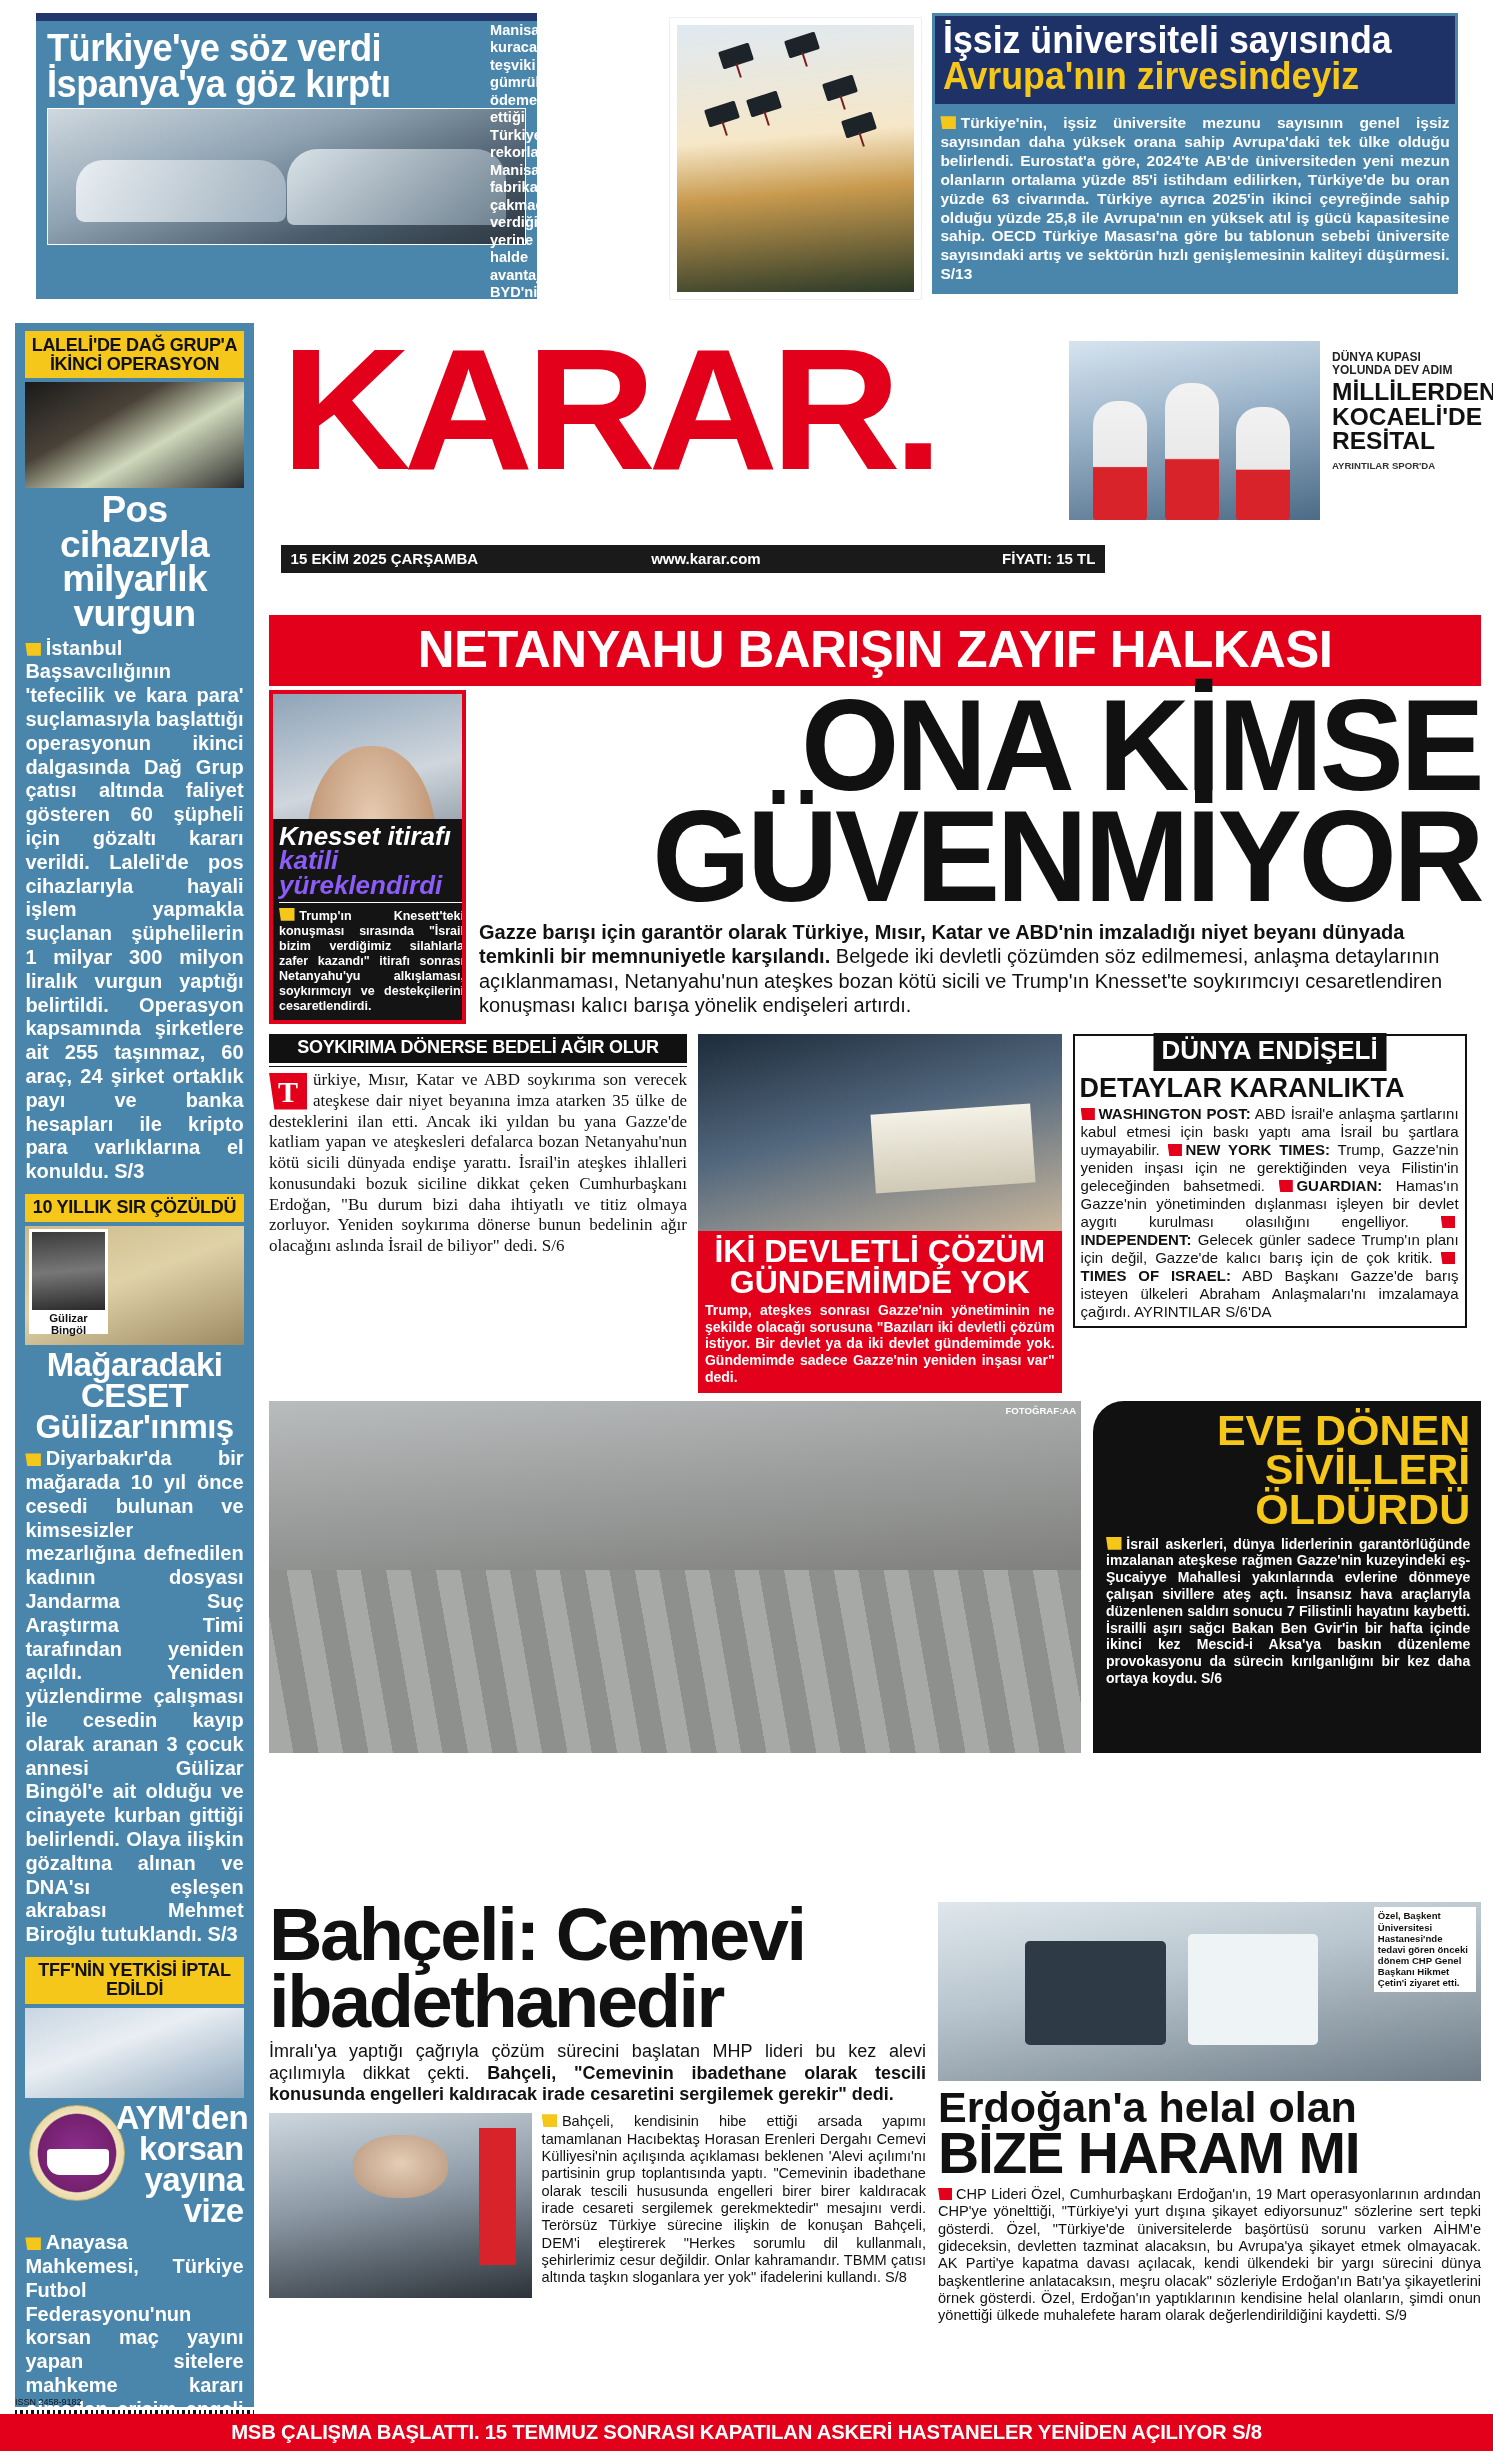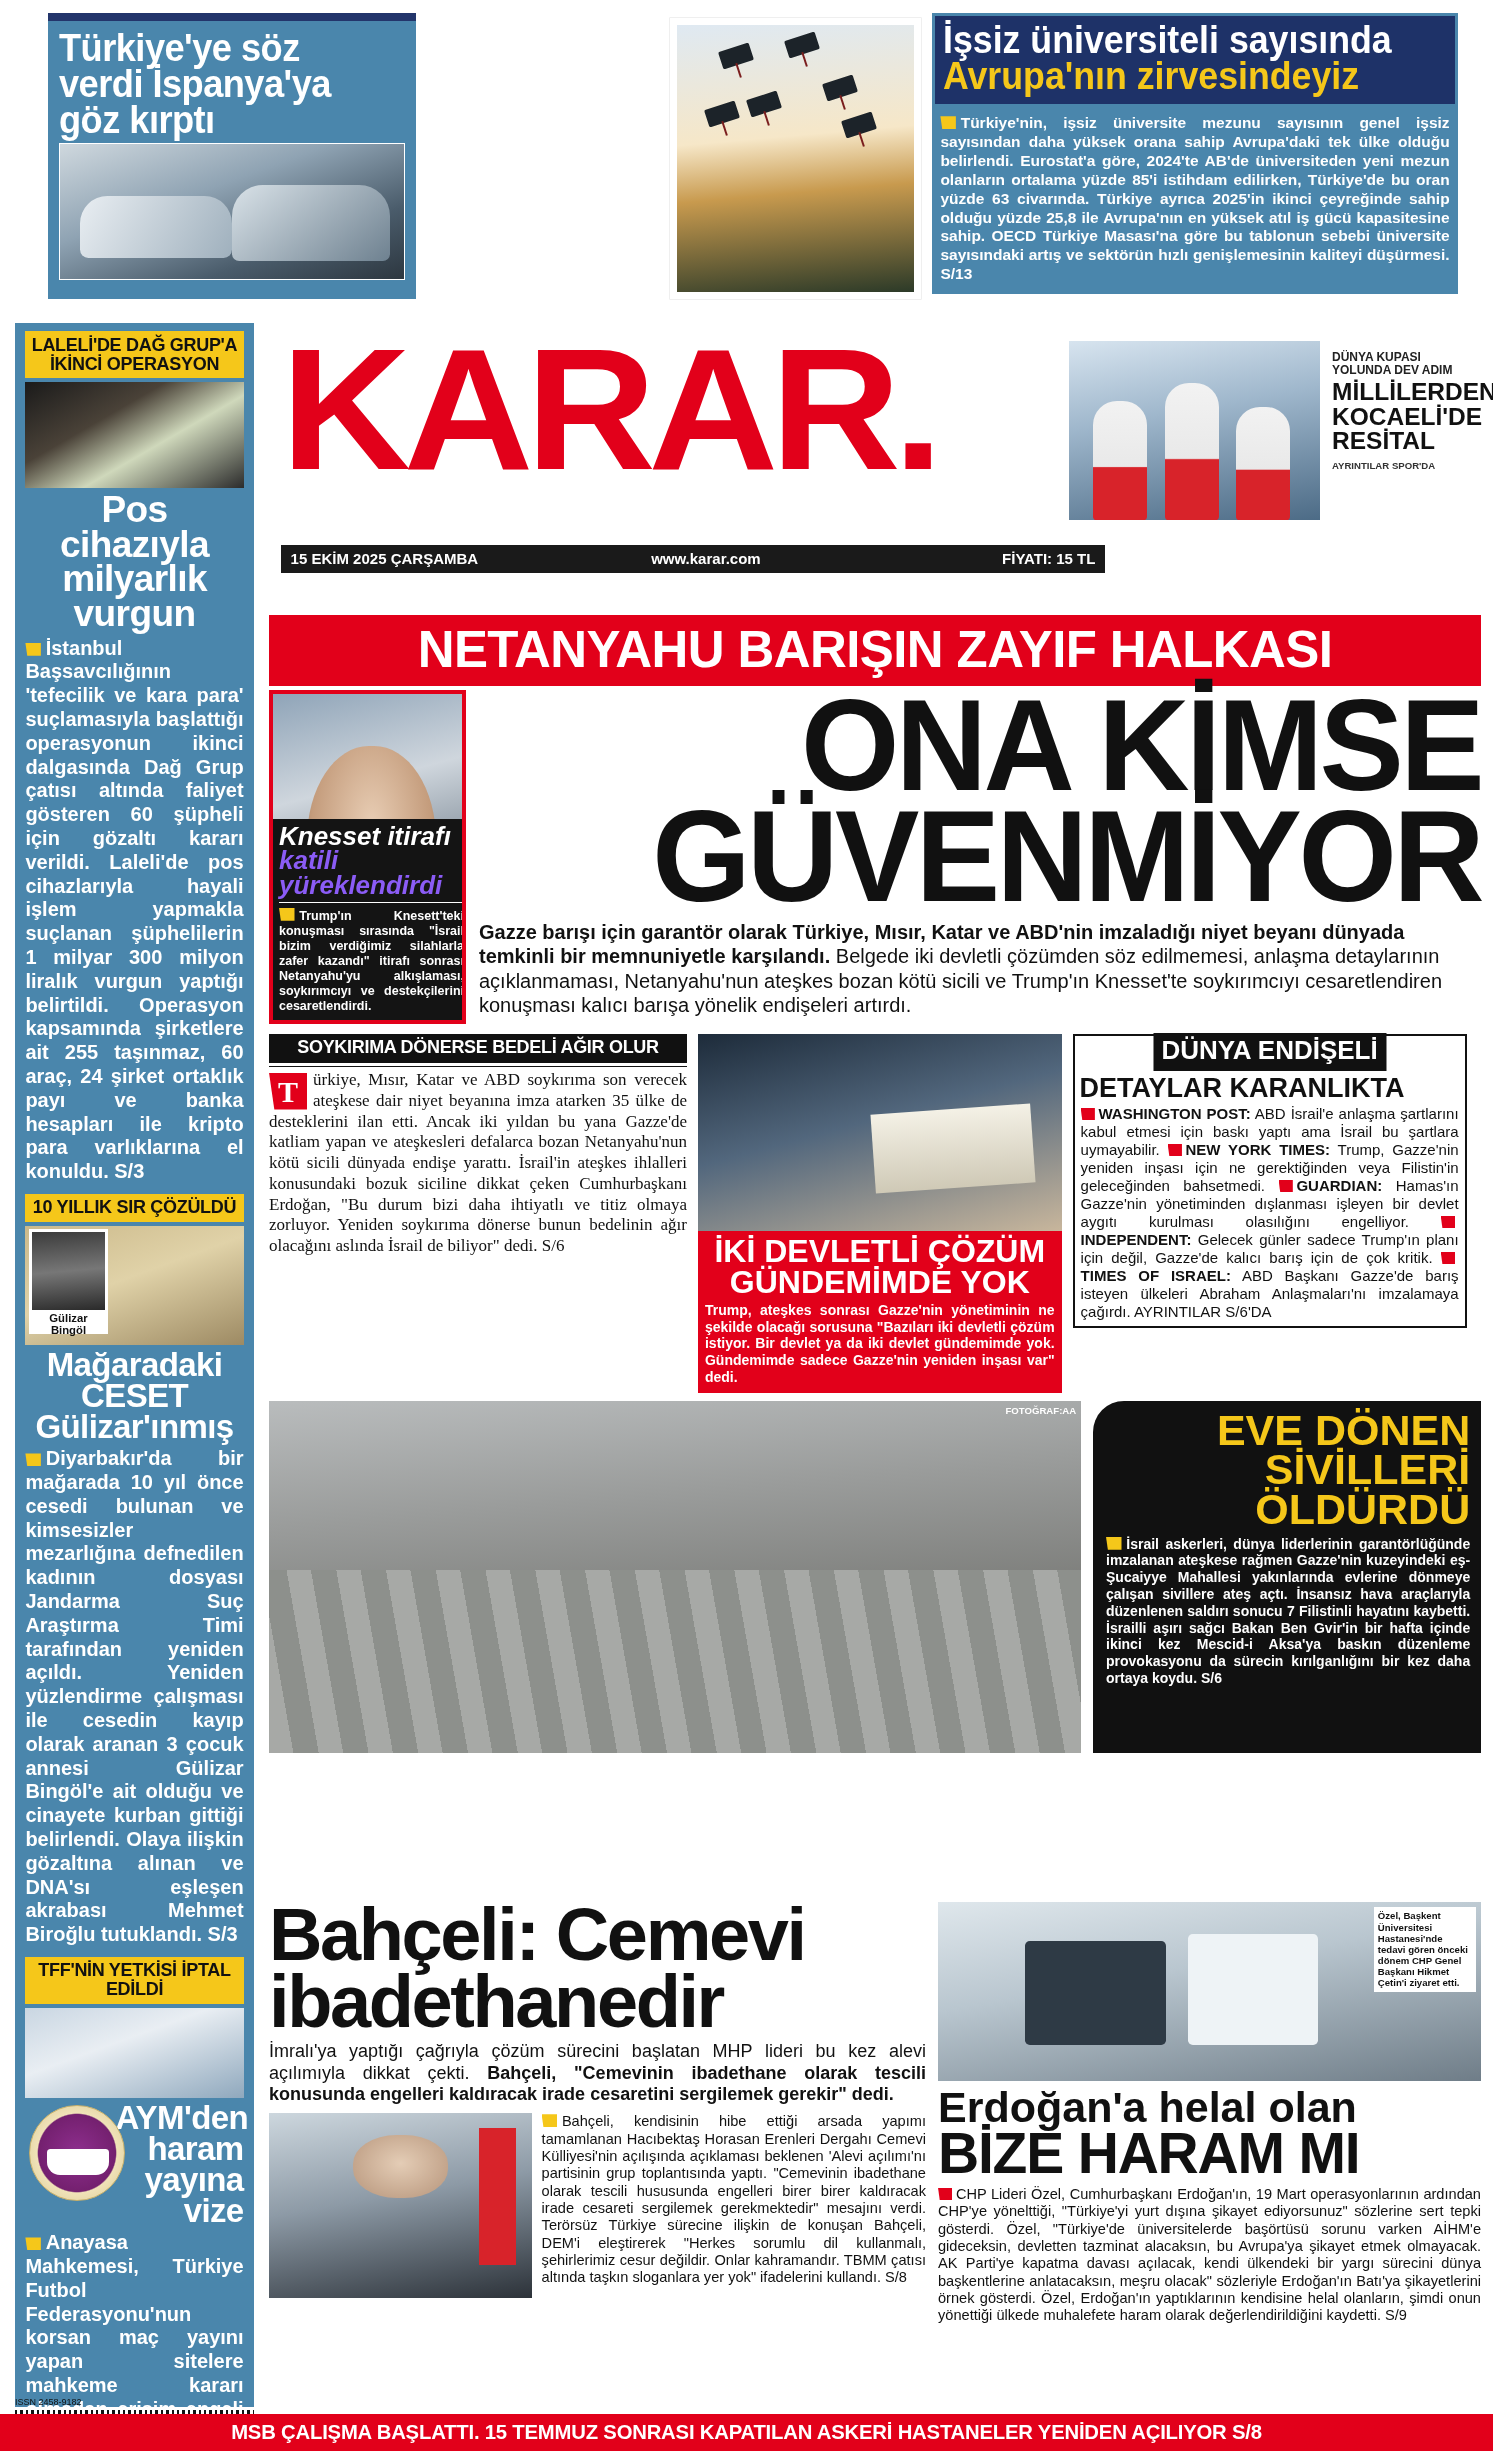--- a/index.html
+++ b/index.html
@@ -21,21 +21,21 @@
   .red-sq {
     display:inline-block; width:14.3px; height:12.5px; background:#e2001a;
     margin-right:3.6px; vertical-align:-1.2px;
     clip-path: polygon(0 0,100% 0,100% 100%,12% 100%);
   }
   .just { text-align:justify; text-justify:inter-word; }
 
   
   #topband { left:0; top:0; width:1493px; height:323px; background:#fff; }
 
-  .tl-panel { left:48px; top:13px; width:368px; height:287px; }
+  .tl-panel { left:36px; top:13px; width:501px; height:287px; }
   .tl-navy { width:100%; height:8.4px; background:#23356b; }
   .tl-body { width:100%; height:278px; background:#4a86ac; padding:8.4px 10.8px 6px 10.8px; }
   .tl-title {
     color:#fff; font-weight:bold; font-size:39px; line-height:0.92;
     letter-spacing:-0.6px; font-family:"Liberation Sans", sans-serif;
     transform:scaleX(0.93); transform-origin:left top;
   }
   .tl-photo { margin-top:6px; width:100%; height:137px; border:1.8px solid #fff;
     background:linear-gradient(160deg,#cfd8de 0%,#8fa3b3 38%,#4a5c6b 72%,#2d3740 100%);
     position:relative; overflow:hidden; }
@@ -299,21 +299,21 @@
         </div>
         <div class="sb-title small">Mağaradaki CESET Gülizar'ınmış</div>
         <div class="sb-body just"><span class="yellow-sq"></span><span>Diyarbakır'da bir mağarada 10 yıl önce cesedi bulunan ve kimsesizler mezarlığına defnedilen kadının dosyası Jandarma Suç Araştırma Timi tarafından yeniden açıldı. Yeniden yüzlendirme çalışması ile cesedin kayıp olarak aranan 3 çocuk annesi Gülizar Bingöl'e ait olduğu ve cinayete kurban gittiği belirlendi. Olaya ilişkin gözaltına alınan ve DNA'sı eşleşen akrabası Mehmet Biroğlu tutuklandı. S/3</span></div>
       </div>
 
       <div style="margin-top:9.6px">
         <div class="sb-yellow">TFF'NİN YETKİSİ İPTAL EDİLDİ</div>
         <div class="sb-photo ph-tff" style="height:90px"></div>
         <div style="position:relative; min-height:102px;">
           <div class="aym-seal" style="top:2.4px"></div>
-          <div class="sb-title small" style="margin-left:90px; text-align:right;">AYM'den haram yayına vize</div>
+          <div class="sb-title small" style="margin-left:90px; text-align:right;">AYM'den korsan yayına vize</div>
         </div>
         <div class="sb-body just"><span class="yellow-sq"></span><span>Anayasa Mahkemesi, Türkiye Futbol Federasyonu'nun korsan maç yayını yapan sitelere mahkeme kararı olmadan erişim engeli uygulama yetkisini iptal etti. Resmi Gazete'de yayımlanan karara göre Temmuz 2026'dan itibaren TFF, korsan maç yayınlayan sitelere mahkeme kararı olmadan erişim engeli getiremeyecek. S/14</span></div>
       </div>
 
       <div class="metal-box">
         <div class="sb-photo ph-metal" style="height:149px; margin:0;"></div>
         <div class="metal-title">DEĞERLİ METALLER GETİRİSİYLE BAŞ DÖNDÜRÜYOR</div>
         <div class="metal-sub">AYRINTILAR S/4'TE</div>
       </div>
     </div>

